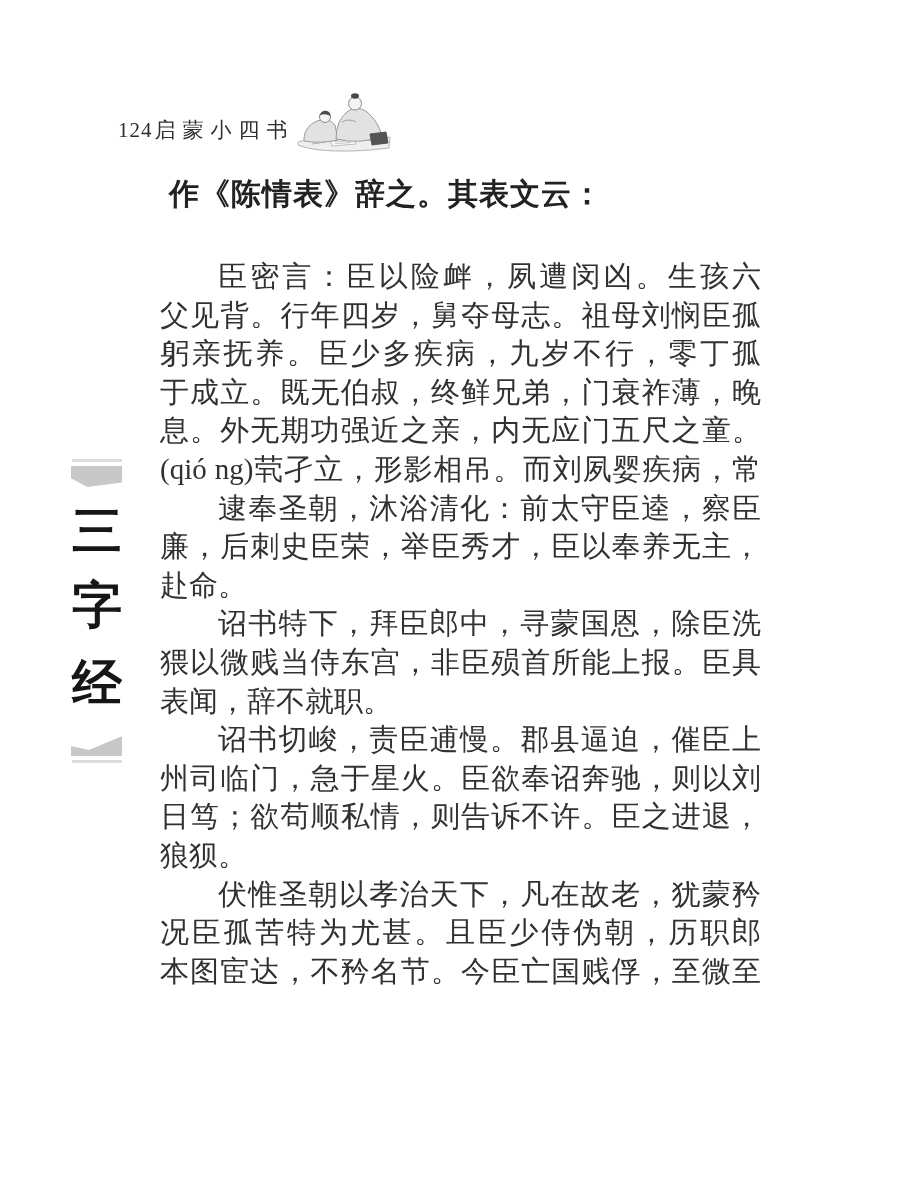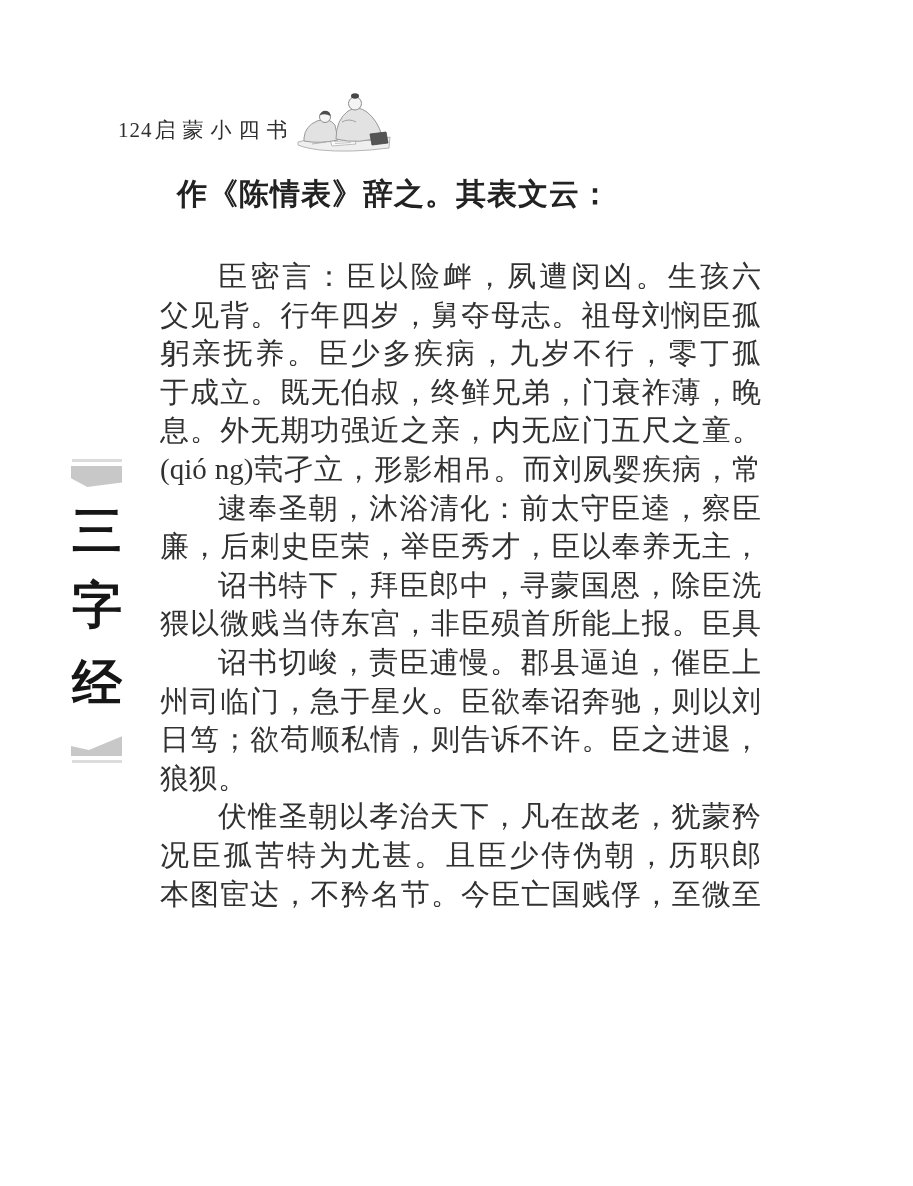--- a/index.html
+++ b/index.html
@@ -32,21 +32,21 @@
     position: absolute;
     left: 292px;
     top: 92px;
     width: 106px;
     height: 64px;
   }
 
   
   .intro {
     position: absolute;
-    left: 177px;
+    left: 169px;
     top: 174px;
     width: 620px;
     font-size: 30px;
     font-weight: 700;
     letter-spacing: 1px;
     color: #222222;
     white-space: nowrap;
   }
 
   
@@ -140,22 +140,24 @@
 
   <div class="body-text">
       <div class="line indent full">臣密言：臣以险衅，夙遭闵凶。生孩六月，慈</div>
       <div class="line full">父见背。行年四岁，舅夺母志。祖母刘悯臣孤弱，</div>
       <div class="line full">躬亲抚养。臣少多疾病，九岁不行，零丁孤苦，至</div>
       <div class="line full">于成立。既无伯叔，终鲜兄弟，门衰祚薄，晚有儿</div>
       <div class="line full">息。外无期功强近之亲，内无应门五尺之童。茕</div>
       <div class="line full">(qió ng)茕孑立，形影相吊。而刘夙婴疾病，常在</div>
       <div class="line indent full">逮奉圣朝，沐浴清化：前太守臣逵，察臣孝</div>
       <div class="line full">廉，后刺史臣荣，举臣秀才，臣以奉养无主，辞不</div>
+      <div class="line">赴命。</div>
       <div class="line indent full">诏书特下，拜臣郎中，寻蒙国恩，除臣洗马。</div>
       <div class="line full">猥以微贱当侍东宫，非臣殒首所能上报。臣具以</div>
+      <div class="line">表闻，辞不就职。</div>
       <div class="line indent full">诏书切峻，责臣逋慢。郡县逼迫，催臣上道，</div>
       <div class="line full">州司临门，急于星火。臣欲奉诏奔驰，则以刘病</div>
       <div class="line full">日笃；欲苟顺私情，则告诉不许。臣之进退，实为</div>
       <div class="line">狼狈。</div>
       <div class="line indent full">伏惟圣朝以孝治天下，凡在故老，犹蒙矜育，</div>
       <div class="line full">况臣孤苦特为尤甚。且臣少侍伪朝，历职郎署，</div>
       <div class="line full">本图宦达，不矜名节。今臣亡国贱俘，至微至陋，</div>
     </div>
 
   <div class="rule top"></div>

